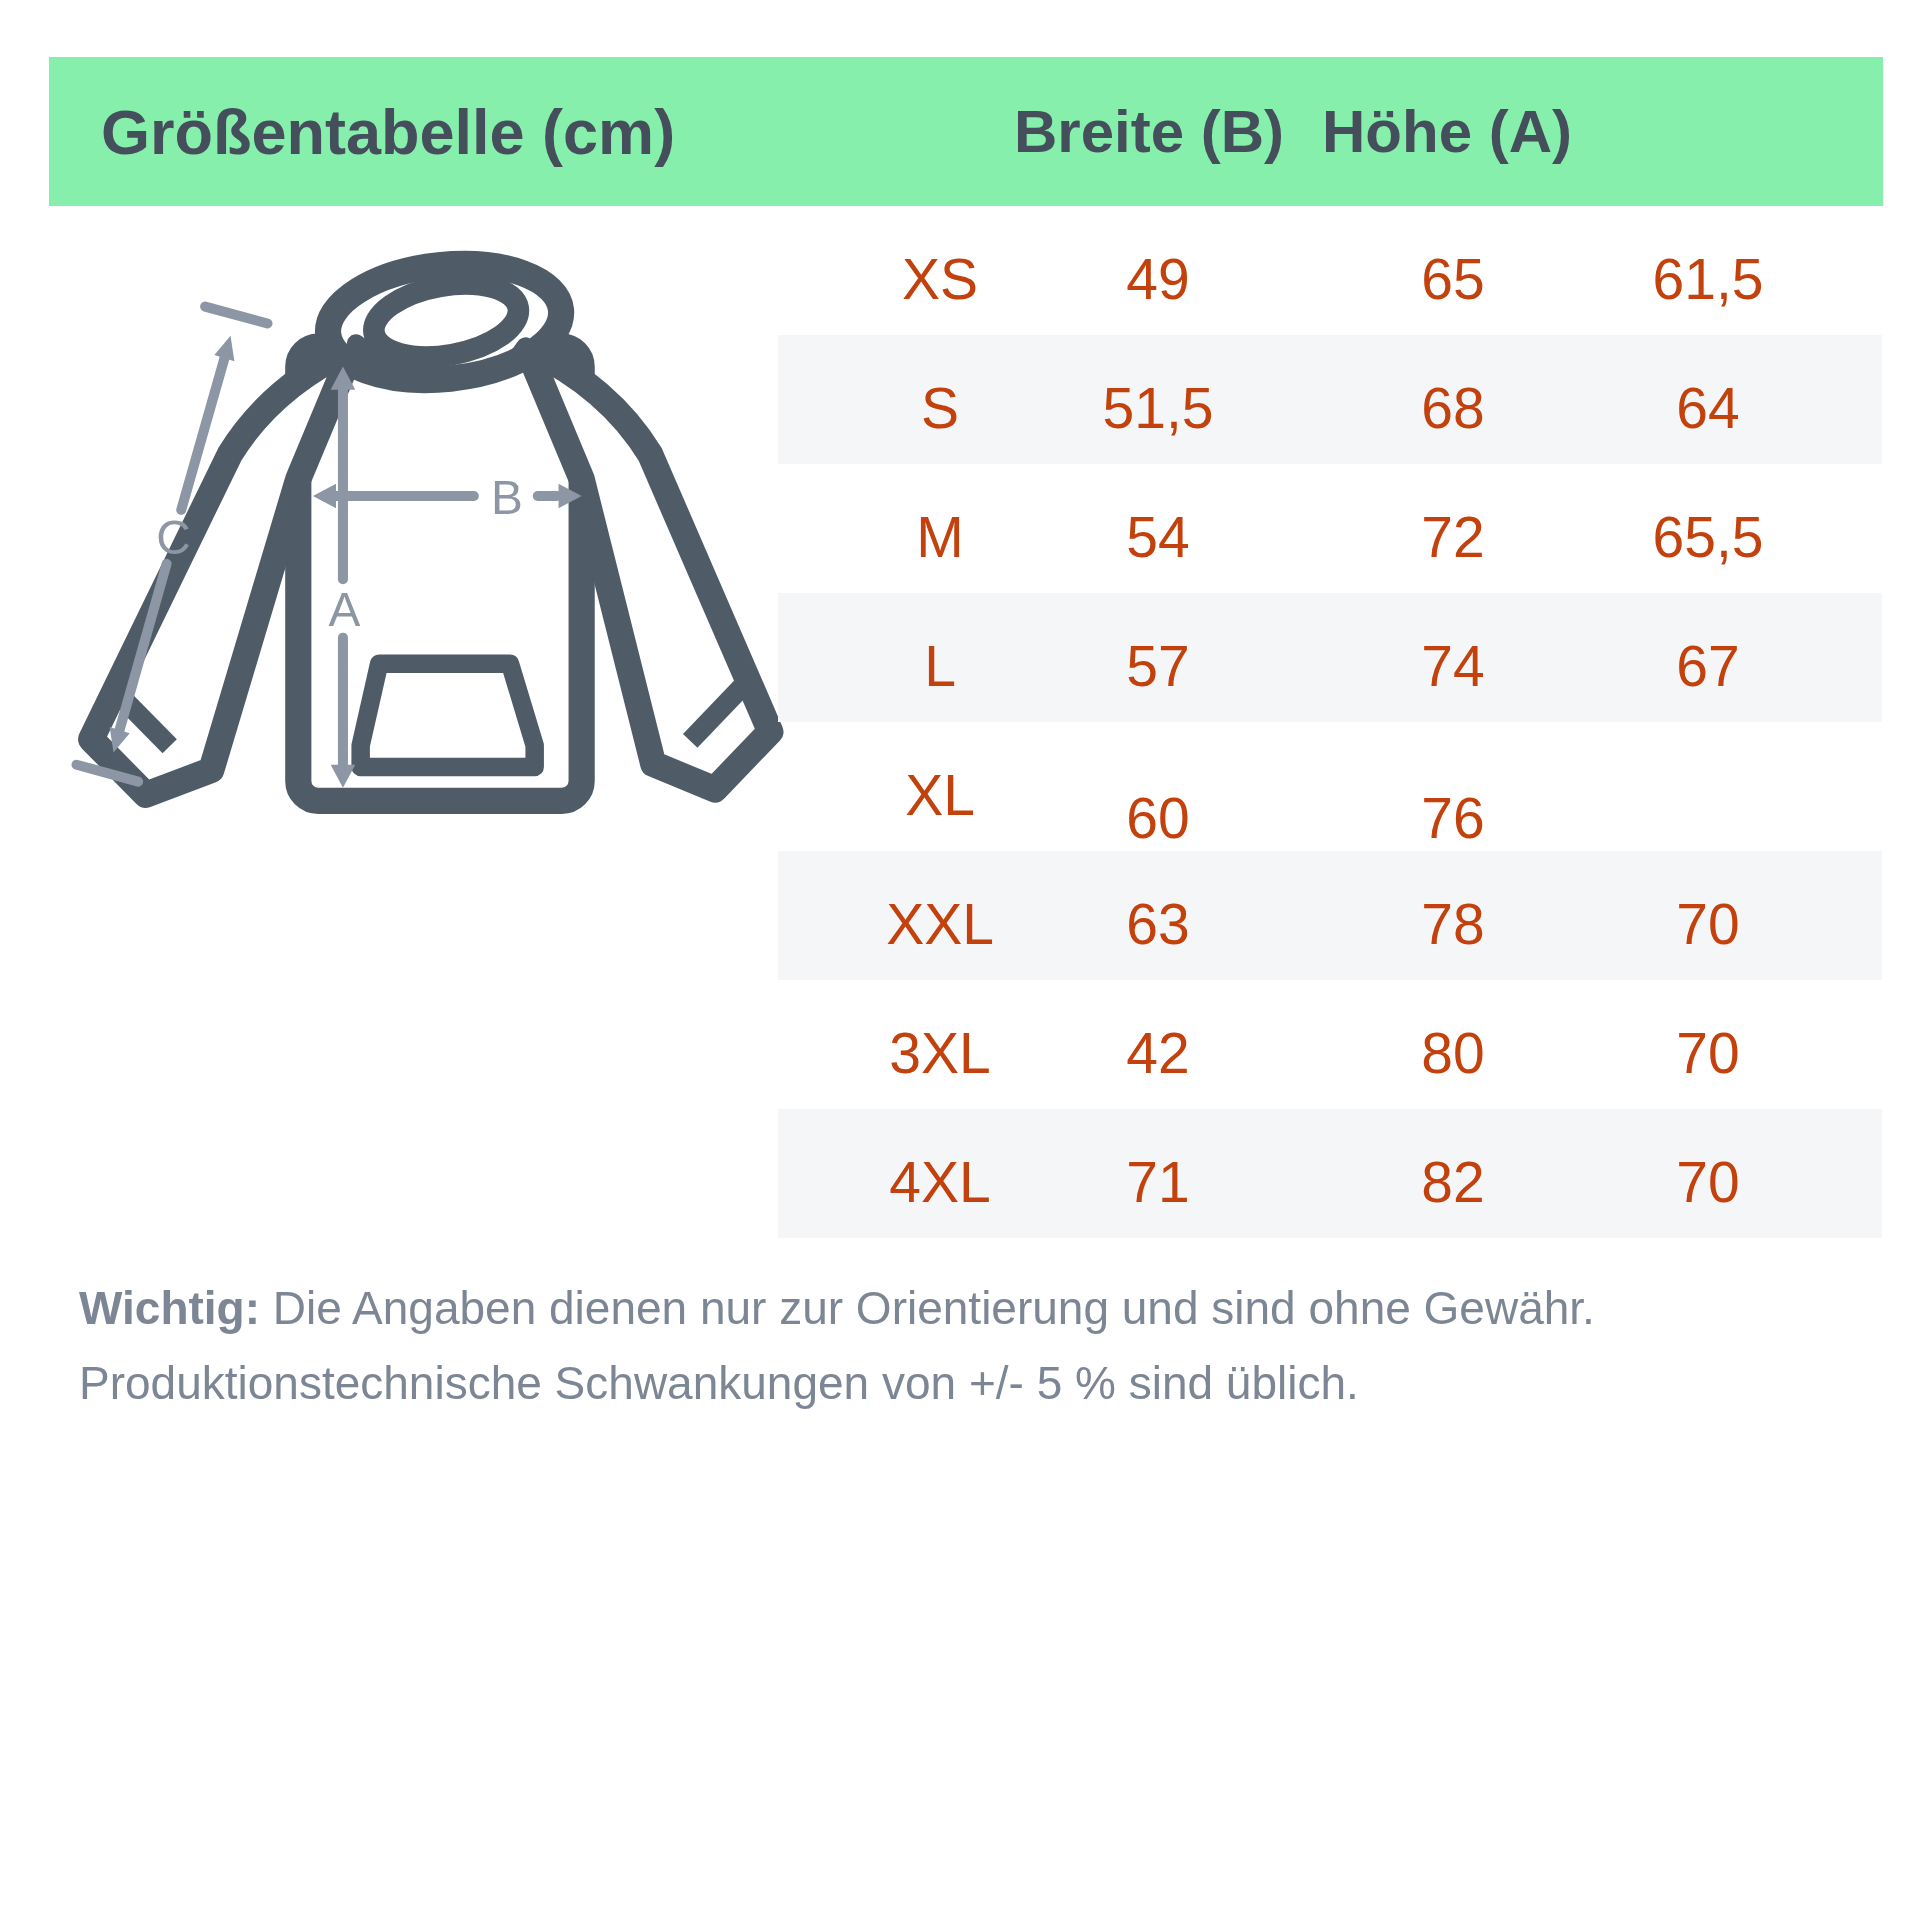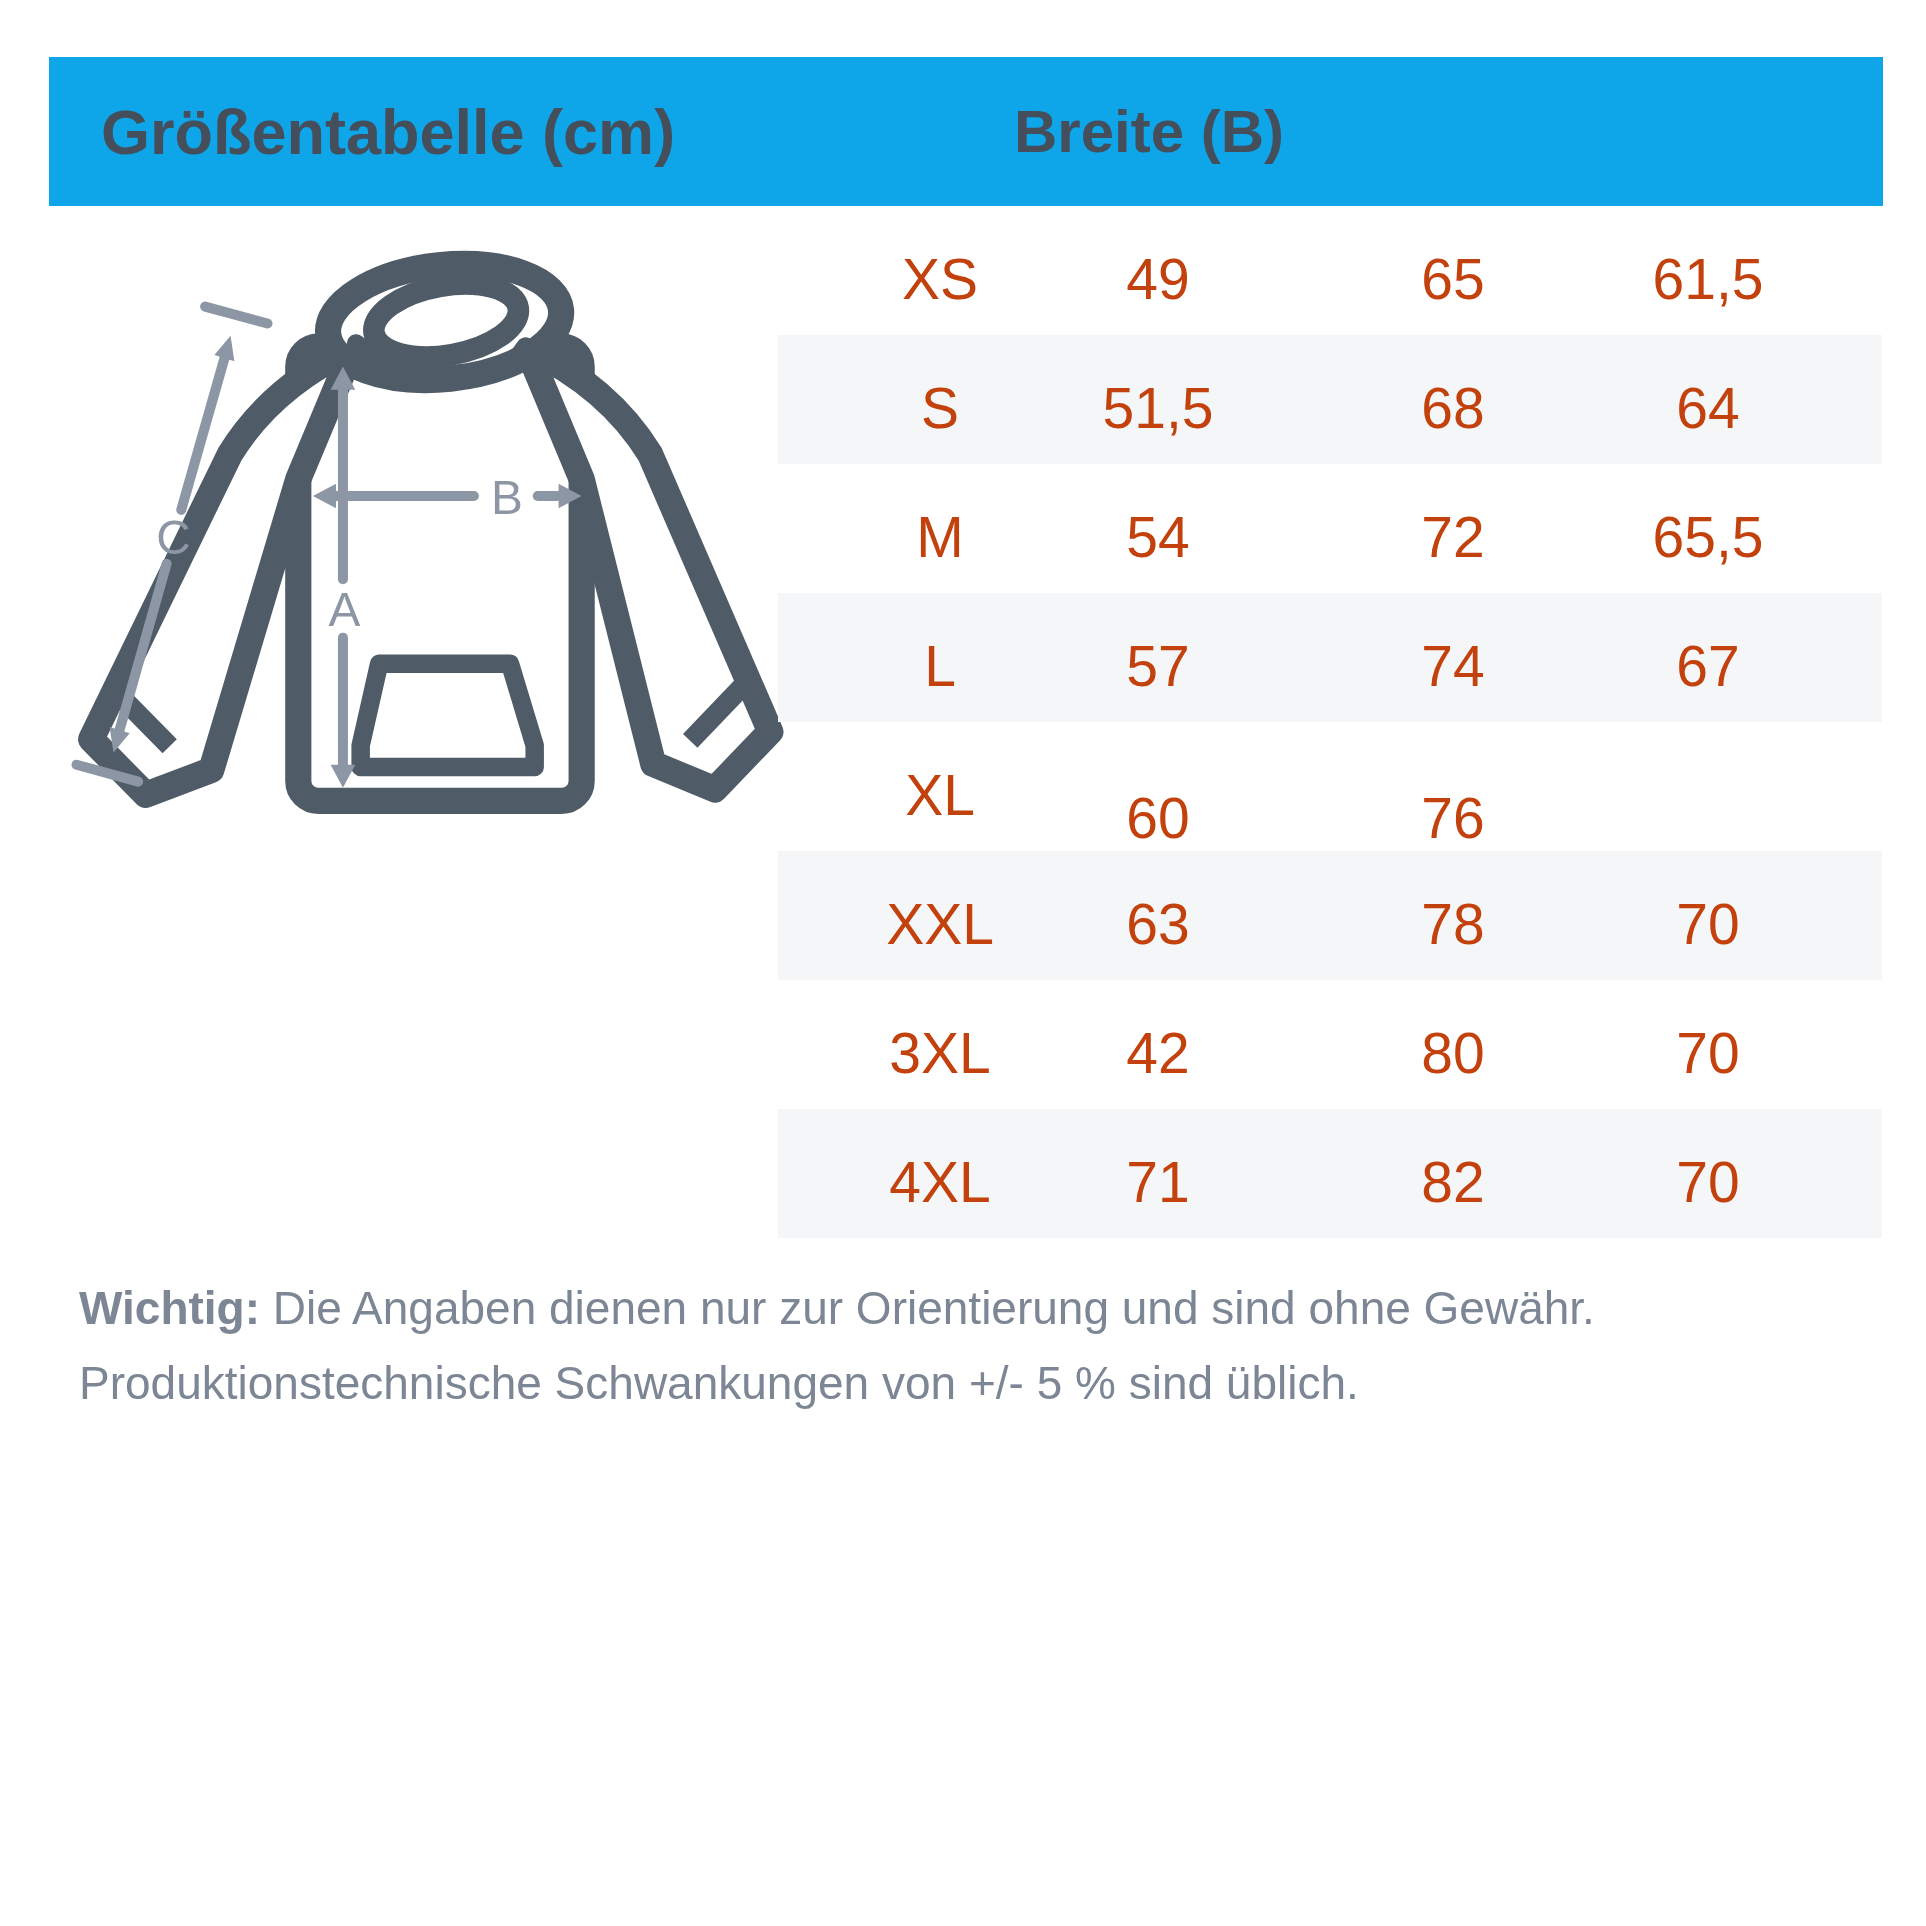--- a/index.html
+++ b/index.html
@@ -4,21 +4,21 @@
 <style>
   html,body{margin:0;padding:0;background:#ffffff;}
   body{
     width:1926px;height:1926px;position:relative;overflow:hidden;
     font-family:"Liberation Sans","DejaVu Sans",sans-serif;
     color:#454e5b;
   }
   
   .header-bar{
     position:absolute;left:49px;top:57px;width:1834px;height:149px;
-    background:#0ea5e9;
+    background:#86efac;
   }
   .page-title{
     position:absolute;left:52px;top:0;height:100%;
     display:flex;align-items:center;
     font-size:63px;font-weight:bold;color:#454e5b;white-space:nowrap;
   }
   .hcol{
     position:absolute;top:0;height:100%;
     display:flex;align-items:center;justify-content:center;
     transform:translateX(-50%);
@@ -62,20 +62,21 @@
     font-size:46px;line-height:75px;color:#7c8694;
   }
   .note .bold{font-weight:bold;color:#7c8694;}
 </style>
 </head>
 <body>
 
 <div class="header-bar">
   <div class="page-title">Größentabelle (cm)</div>
   <div class="hcol h0">Breite (B)</div>
+  <div class="hcol h1">Höhe (A)</div>
 </div>
 
 <svg class="diagram" viewBox="0 0 1000 800" xmlns="http://www.w3.org/2000/svg">
 
   <rect class="garment" x="327" y="180" width="368" height="590" rx="26" stroke-width="34"></rect>
 
   <path class="garment" stroke-width="34" stroke-linejoin="round" d="M 398 182 Q 292 232 238 320 L 58 690 L 129 762 L 214 730 L 327 352 Z"></path>
   <line class="garment-line" x1="89" y1="627" x2="160" y2="699" stroke-width="26"></line>
 
   <path class="garment" stroke-width="34" stroke-linejoin="round" d="M 624 182 Q 730 232 784 320 L 940 680 L 868 755 L 788 722 L 695 352 Z"></path>

